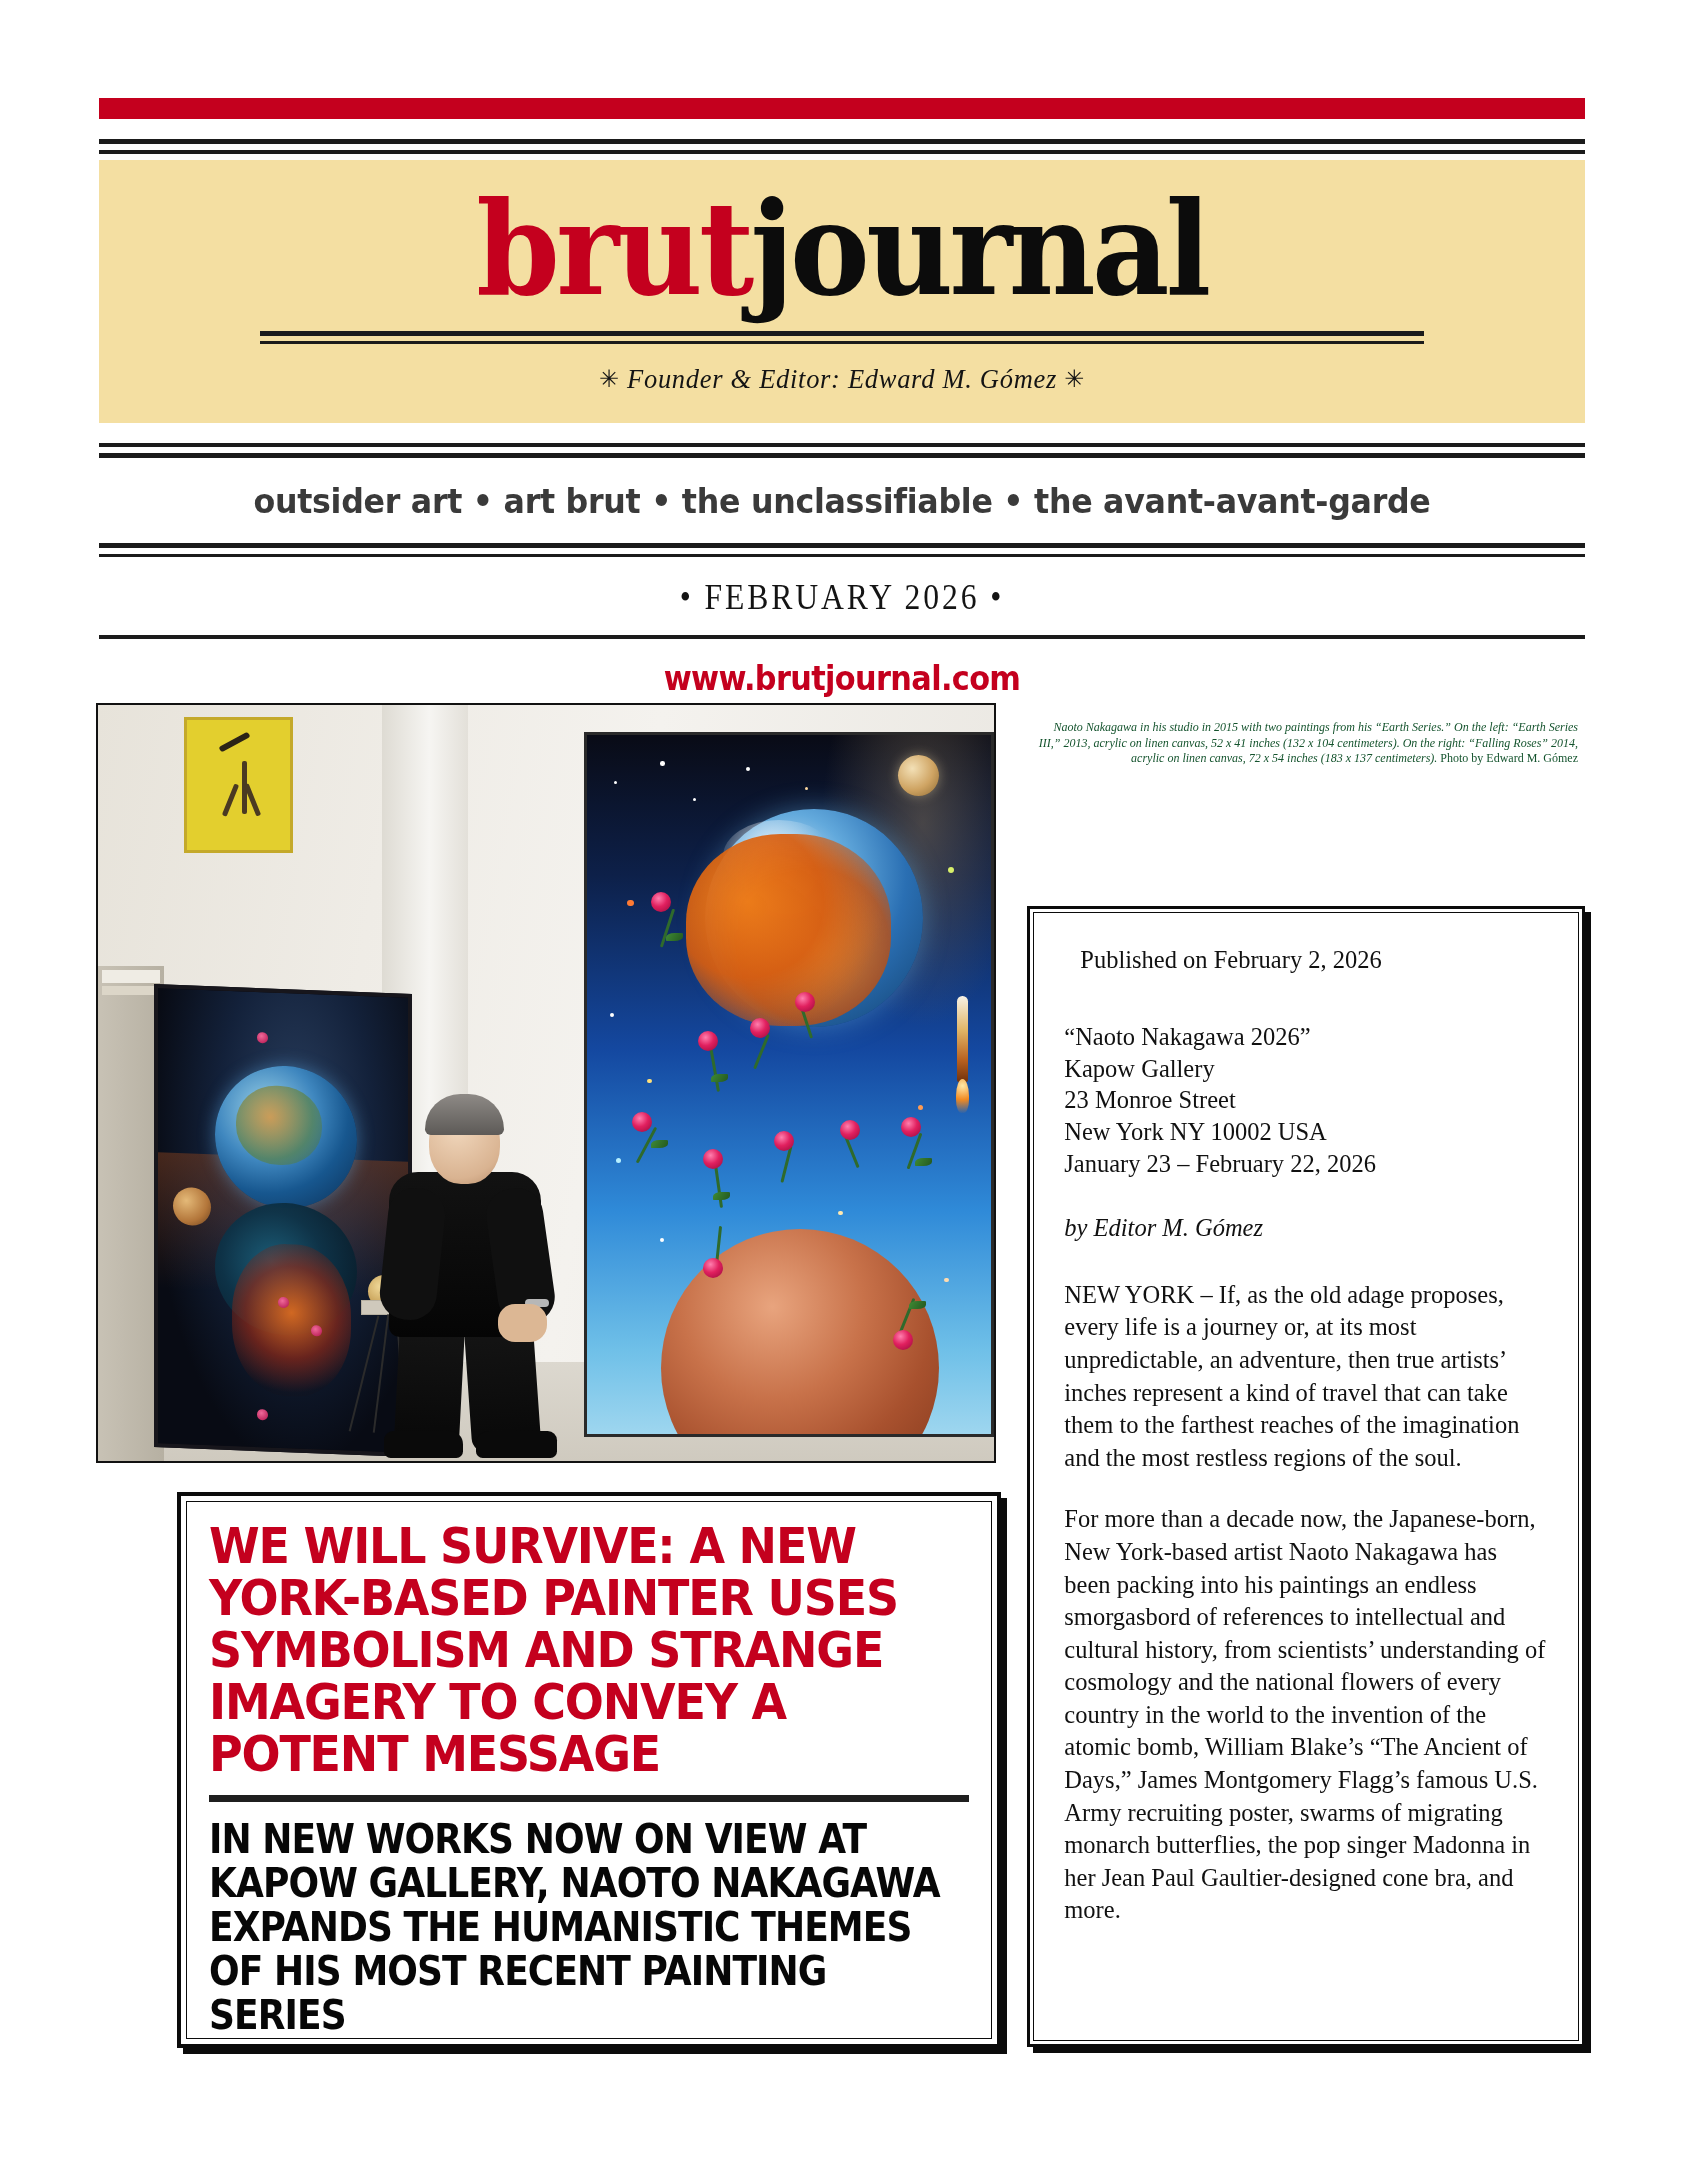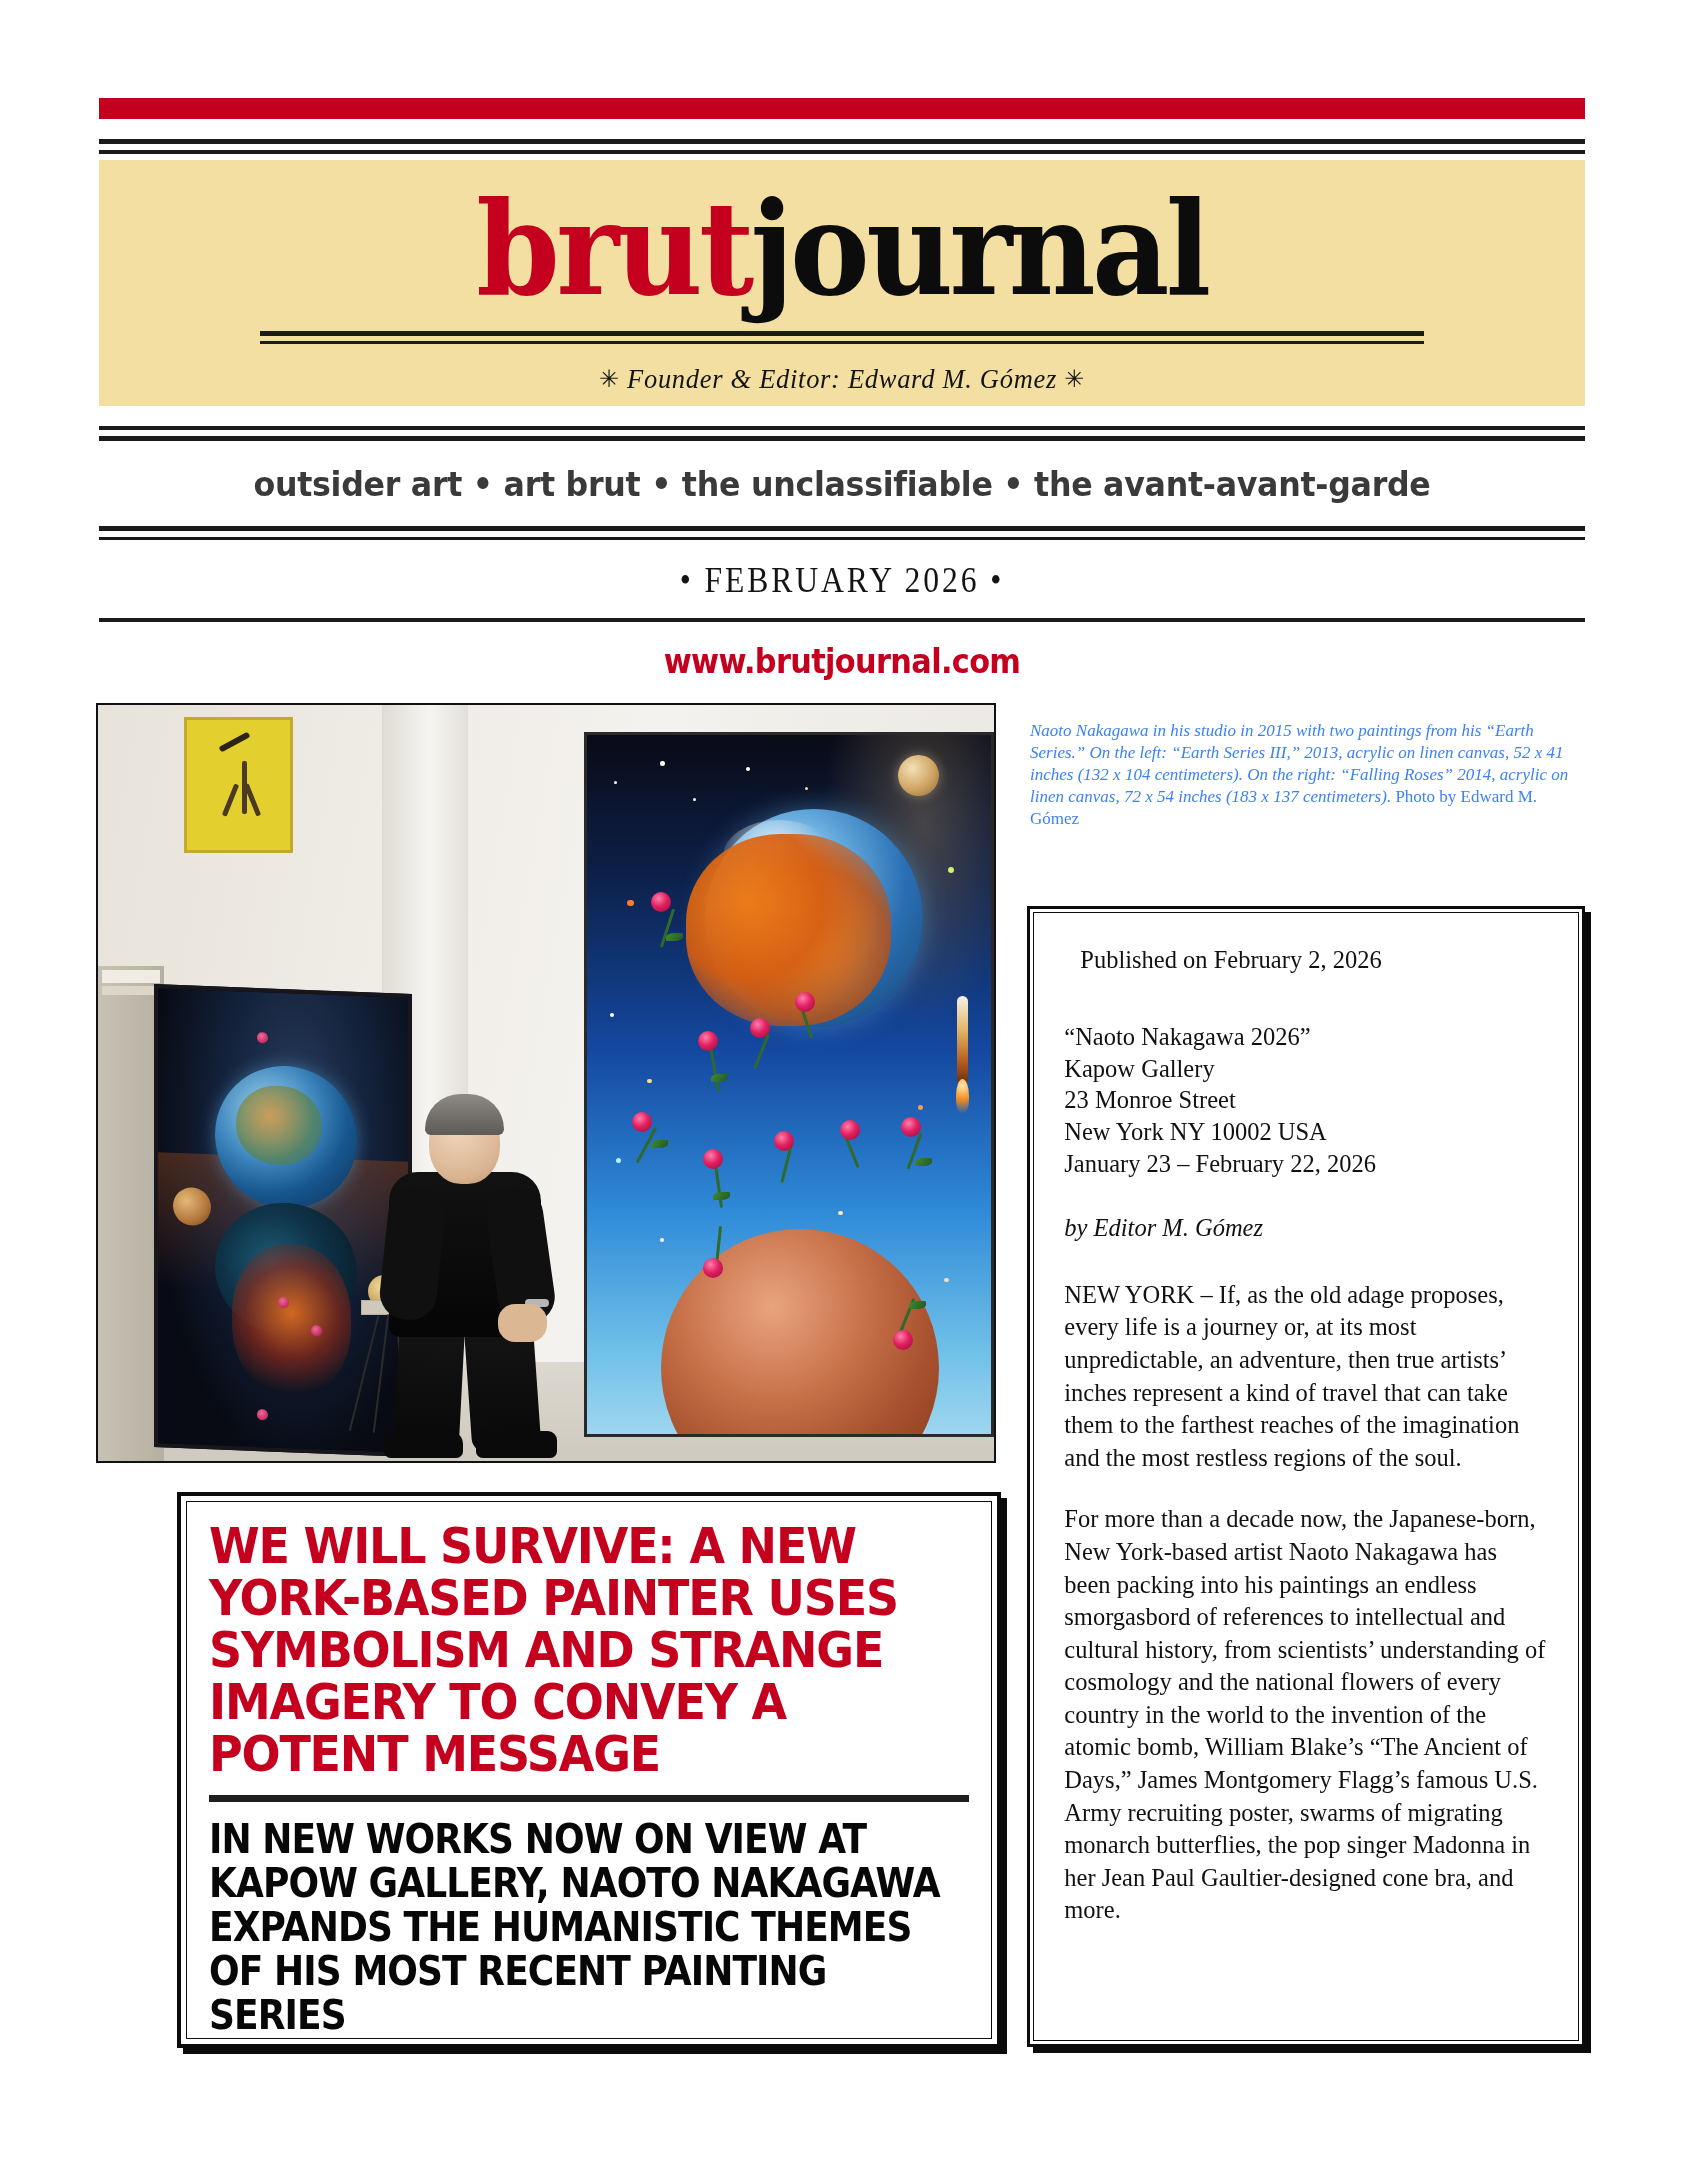--- a/index.html
+++ b/index.html
@@ -38,21 +38,21 @@
   }
   .logo .brut{color:#C4001E;}
   .logo .journal{color:#0c0c0c;}
   .logo-rules{width:1164px;margin:17px auto 0 auto;}
   .logo-rules .lr1{height:5.3px;background:#1b1b1b;}
   .logo-rules .lrgap{height:4.6px;}
   .logo-rules .lr2{height:2.6px;background:#1b1b1b;}
   .founder{
     font-family:"Liberation Serif", serif;
     font-style:italic;font-size:26.5px;color:#141414;
-    padding:20px 0 11px 0;letter-spacing:0.7px;
+    padding:20px 0 28px 0;letter-spacing:0.7px;
   }
   .founder .star{font-style:normal;font-size:24px;vertical-align:1.3px;}
 
   .tagline{
     text-align:center;
     font-family:"DejaVu Sans", sans-serif;
     font-weight:bold;
     font-size:33px;
     color:#3a3a3a;
     letter-spacing:-0.3px;
@@ -191,22 +191,22 @@
   .fig-shoeL{position:absolute;left:286px;top:726px;width:79px;height:26.5px;border-radius:9.3px 13.2px 6.6px 6.6px;
     background:#0a0a0a;}
   .fig-shoeR{position:absolute;left:378px;top:726px;width:81px;height:26.5px;border-radius:13.2px 9.3px 6.6px 6.6px;
     background:#0a0a0a;}
   .fig-watch{position:absolute;left:427px;top:594px;width:24px;height:8px;border-radius:4px;background:#b7b7b7;}
 
   
   .caption{
     position:absolute;left:1030px;top:720px;width:548px;
     font-family:"Liberation Serif", serif;
-    font-style:italic;font-size:17px;line-height:1.30;color:#3b82f6;
-    text-align:left;
+    font-style:italic;font-size:12px;line-height:1.30;color:#14532d;
+    text-align:right;
   }
   .caption .photocredit{font-style:normal;}
 
   
   .infobox{
     position:absolute;left:1027px;top:906px;width:558px;height:1141px;
     box-sizing:border-box;
     border:3.3px solid #0b0b0b;
     background:#fff;
     box-shadow:6px 6px 0 #0b0b0b;

